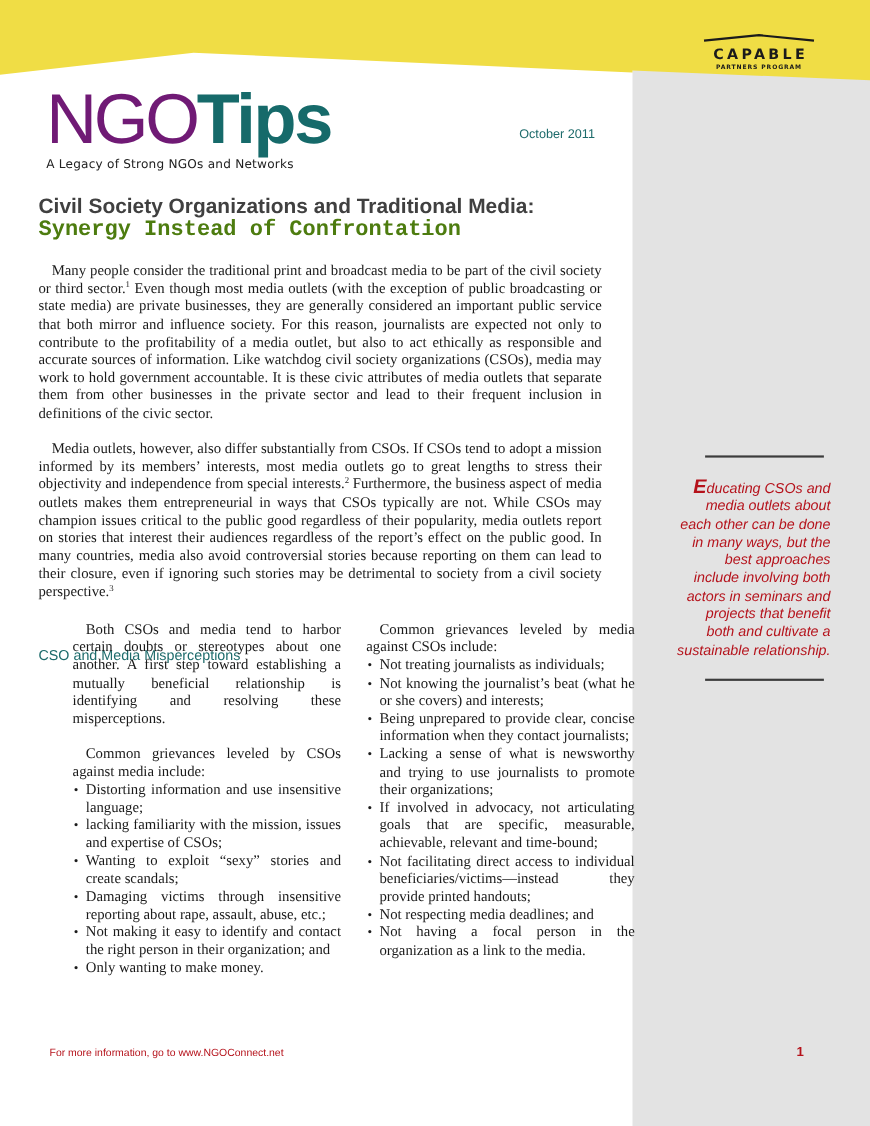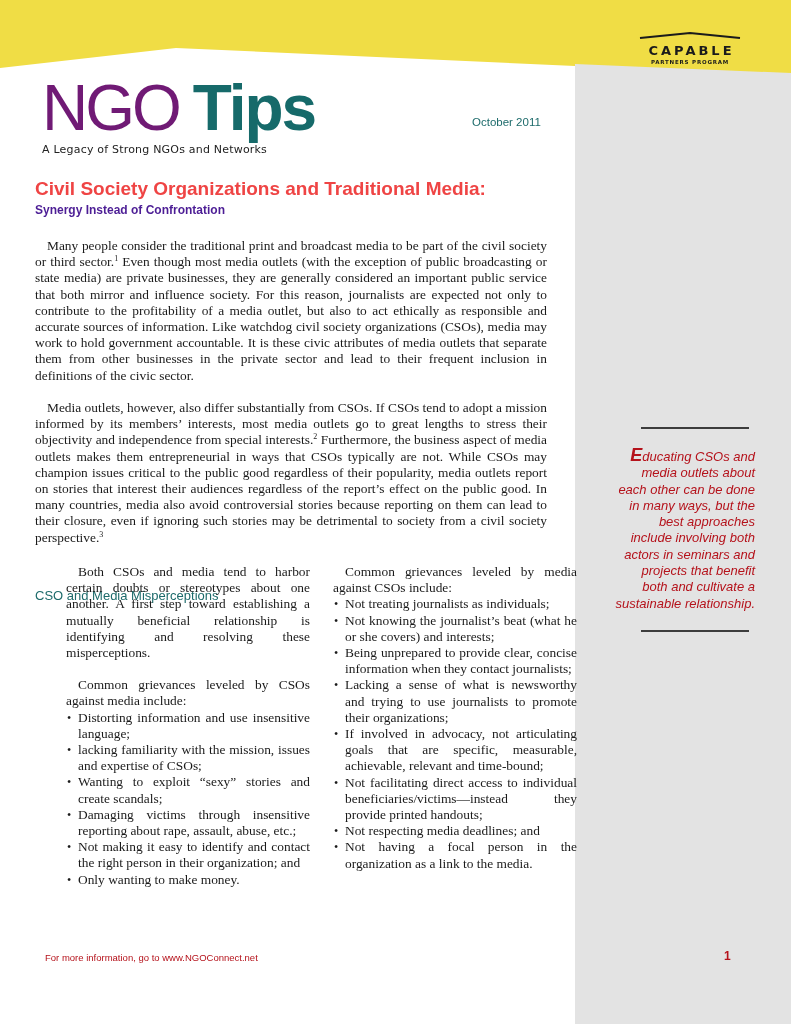--- a/index.html
+++ b/index.html
@@ -31,38 +31,38 @@
     letter-spacing: 0.8px; color: #1b1b1b; line-height: 8px;
   }
   .brand {
     position: absolute; left: 42px; top: 76px;
   }
   .brand-title {
     font-family: "Liberation Sans", sans-serif; font-size: 64px; line-height: 64px;
     letter-spacing: -2px;
   }
   .brand-title .ngo { color: #701a75; font-weight: normal; letter-spacing: -3px; }
-  .brand-title .tips { color: #166a6a; font-weight: bold; margin-left: 14px; }
+  .brand-title .tips { color: #166a6a; font-weight: bold; margin-left: 0; }
   .brand-tagline {
     font-family: "DejaVu Sans", sans-serif; font-size: 11px; color: #222;
     margin-top: 3px; letter-spacing: 0.2px;
   }
   .issue-date {
     position: absolute; left: 472px; top: 116px;
     font-family: "Liberation Sans", sans-serif; font-weight: normal; font-size: 11.5px;
     color: #1d6b6b;
   }
   .title-block { position: absolute; left: 35px; top: 178px; width: 520px; }
   .title {
     font-family: "Liberation Sans", sans-serif; font-weight: bold; font-size: 19px;
-    color: #ef4444; line-height: 22px; margin: 0;
+    color: #404040; line-height: 22px; margin: 0;
   }
   .subtitle {
-    font-family: Liberation Sans, sans-serif; font-size: 12px;
-    color: #4c1d95; line-height: 20px; margin: 0;
+    font-family: Liberation Mono, monospace; font-size: 20px;
+    color: #4d7c0f; line-height: 20px; margin: 0;
   }
   .body-text {
     position: absolute; left: 35px; width: 512px;
     font-size: 13.4px; line-height: 16.2px; text-align: justify; margin: 0;
     text-indent: 12px;
   }
   sup { font-size: 8px; line-height: 0; vertical-align: 5px; }
   .section-heading {
     position: absolute; left: 35px; top: 588px;
     font-family: "Liberation Sans", sans-serif; font-weight: normal; font-size: 13px;
@@ -75,21 +75,21 @@
   .col p { margin: 0; text-align: justify; text-indent: 12px; }
   .col .gap { height: 16px; }
   .col ul { list-style: none; margin: 0; padding: 0; }
   .col li {
     position: relative; padding-left: 12px; text-align: justify;
   }
   .col li .bullet {
     position: absolute; left: 1px; top: 0; font-size: 12px;
   }
   .pull-quote {
-    position: absolute; left: 595px; top: 427px; width: 164px;
+    position: absolute; left: 595px; top: 414px; width: 164px;
   }
   .pull-rule {
     width: 108px; height: 2px; background: #3c3c3c; margin-left: 46px;
   }
   .pull-text {
     font-family: "Liberation Sans", sans-serif; font-style: italic; font-size: 13px;
     line-height: 16.3px; color: #b5121b; text-align: right; margin: 18px 4px 18px 0;
     white-space: pre-line;
   }
   .pull-text .drop {

